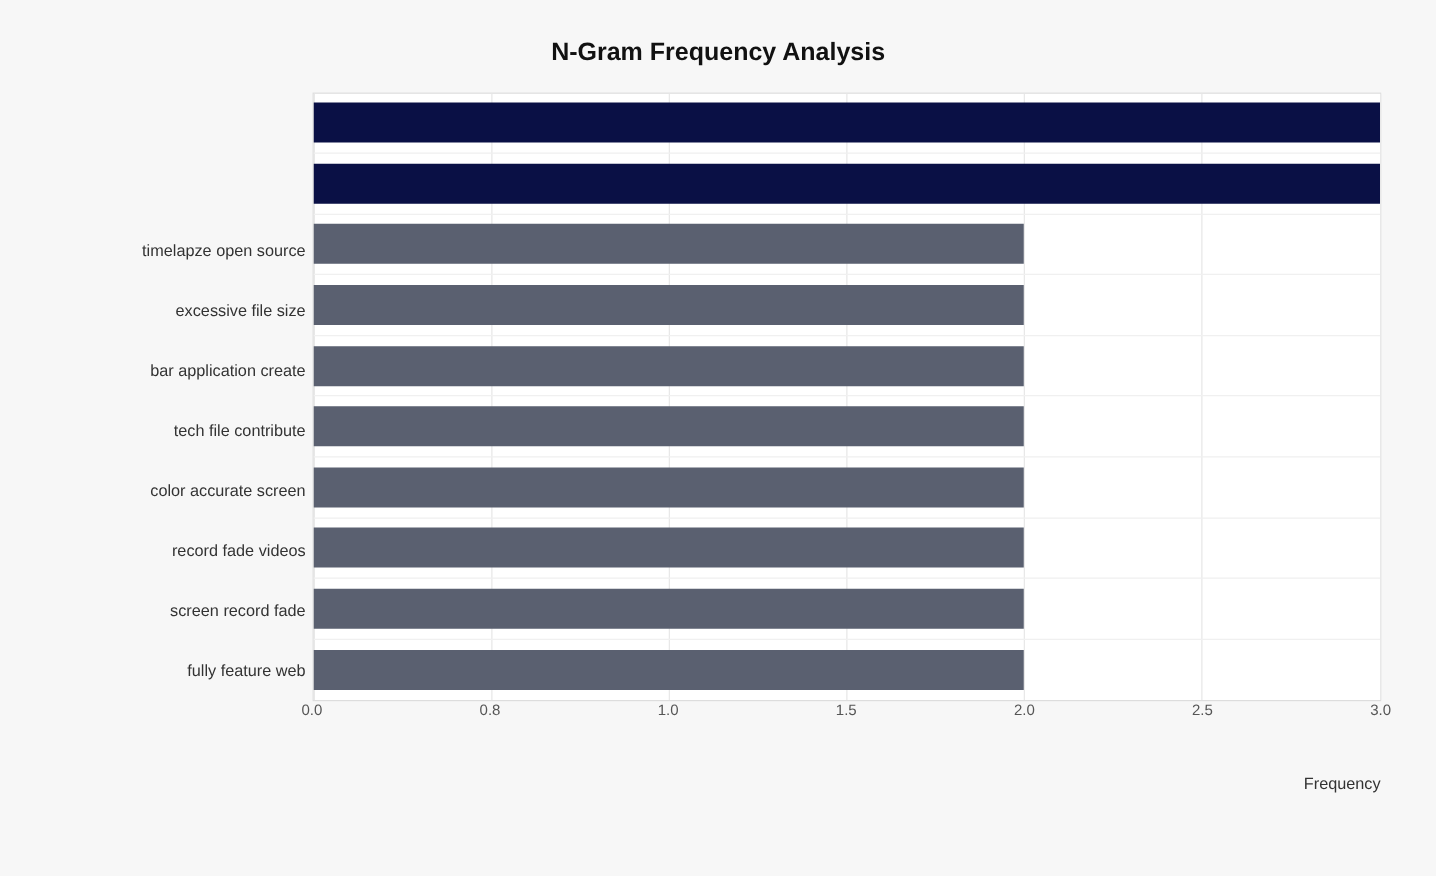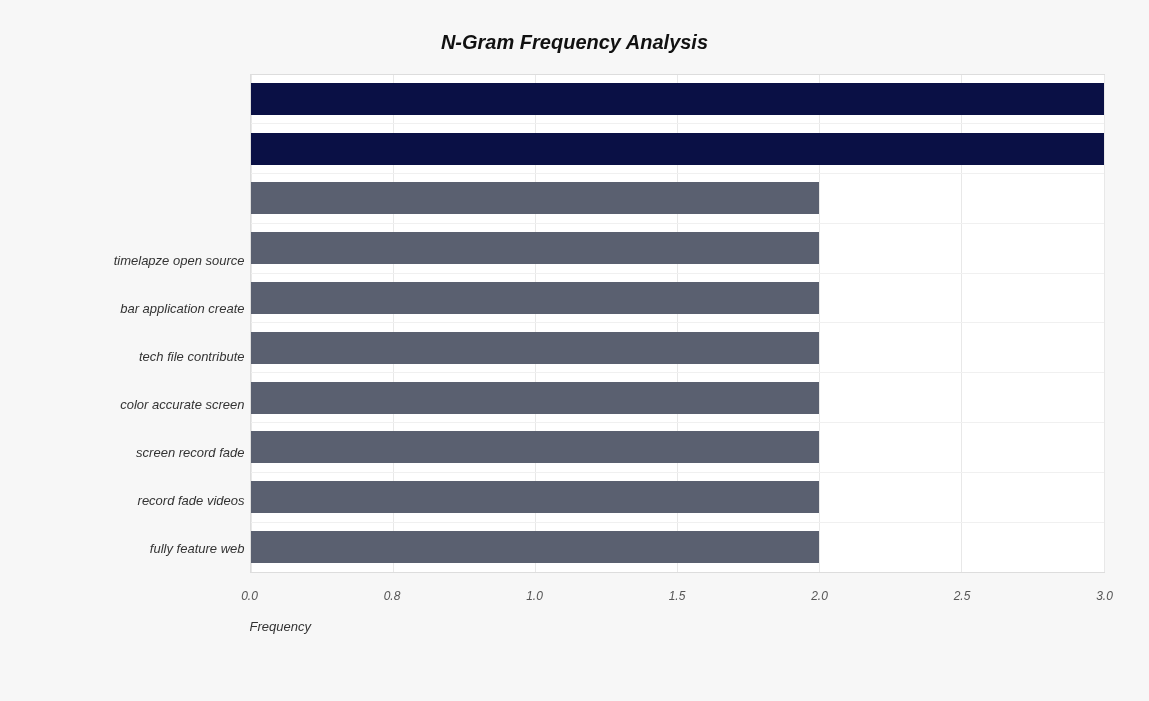--- a/index.html
+++ b/index.html
@@ -11,21 +11,20 @@
       display: flex;
       align-items: center;
       justify-content: center;
     }
     .chart-container {
       background: #f7f7f7;
       width: 1100px;
       height: 680px;
       padding: 20px 20px 60px 20px;
       position: relative;
-      font-style: italic;
     }
     .chart-title {
       text-align: center;
       font-size: 20px;
       font-weight: bold;
       color: #111;
       margin-bottom: 20px;
     }
     .chart-area {
       display: flex;
@@ -105,50 +104,52 @@
     .bar-dark {
       background: #0a1045;
     }
     .bar-gray {
       background: #5a6070;
     }
     .x-axis {
       display: flex;
       flex-direction: row;
       margin-left: 205px;
-      margin-top: 16px;
+      margin-top: 0;
       position: relative;
     }
     .x-tick {
       position: absolute;
       transform: translateX(-50%);
       font-size: 12px;
       color: #555;
     }
     .x-label {
-      text-align: left;
+      text-align: right;
       font-size: 13px;
       color: #333;
+      margin-top: 28px;
       margin-left: 205px;
     }
   </style>
 </head>
 <body>
 
 <div class="chart-container">
   <div class="chart-title">N-Gram Frequency Analysis</div>
   <div class="chart-area">
     <div class="bars-section">
       <div class="y-labels" id="y-labels">
           <div class="y-label">timelapze open source</div>
+          <div class="y-label">excessive file size</div>
           <div class="y-label">bar application create</div>
           <div class="y-label">tech file contribute</div>
           <div class="y-label">color accurate screen</div>
+          <div class="y-label">record fade videos</div>
           <div class="y-label">screen record fade</div>
-          <div class="y-label">record fade videos</div>
           <div class="y-label">fully feature web</div>
         </div>
       <div class="bars-and-grid" id="bars-and-grid">
         <div class="grid-lines" id="grid-lines">
             <div class="grid-line" style="left: 0%;"></div>
             <div class="grid-line" style="left: 16.67%;"></div>
             <div class="grid-line" style="left: 33.33%;"></div>
             <div class="grid-line" style="left: 50%;"></div>
             <div class="grid-line" style="left: 66.67%;"></div>
             <div class="grid-line" style="left: 83.33%;"></div>

